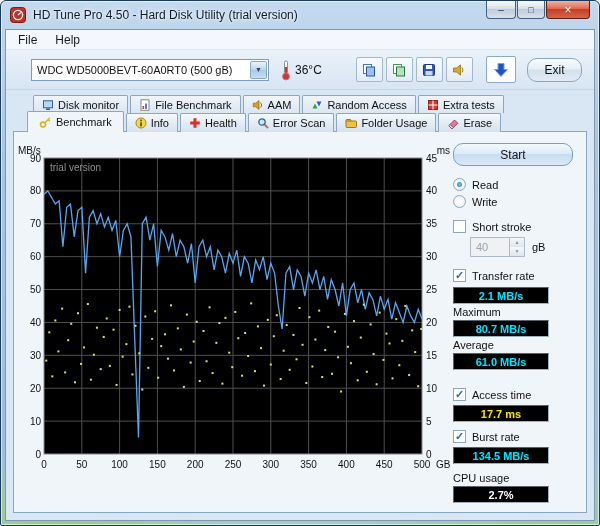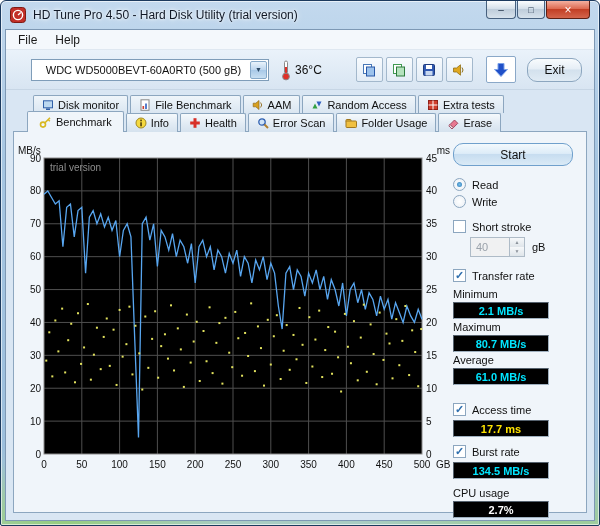--- a/index.html
+++ b/index.html
@@ -20,21 +20,21 @@
   .win-buttons{ position:absolute; top:0; right:9px; display:flex; gap:1px; }
   .win-btn{ height:18px; border:1px solid #46607e; border-top:none; border-radius:0 0 4px 4px;
     background:linear-gradient(#fbfdfe,#d5e0ea 45%,#bdcbd9 46%,#d7e2ec);
     color:#23344a; font-size:10px; display:flex; align-items:center; justify-content:center; cursor:default; }
   .win-btn.minb{ width:30px; } .win-btn.maxb{ width:28px; font-size:9px; }
   .win-btn.closeb{ width:44px; background:linear-gradient(#f3b0a0,#dd6b52 45%,#c13c22 46%,#d4654c); color:#fff; font-size:12px; border-color:#5e2014; }
   .client{ position:absolute; top:28px; left:4px; right:4px; bottom:4px; border:1px solid #7d98b4;
     background:#d9e6f3; display:flex; flex-direction:column; }
   .menubar{ height:20px; background:#f4f8fc; border-bottom:1px solid #dfe8f1; display:flex; align-items:center; padding-left:3px; }
   .menu-item{ font-size:12px; color:#1a1a1a; padding:1px 9px; }
-  .toolbar{ height:40px; display:flex; align-items:center; padding:0 7px; background:linear-gradient(#eaf2fa,#d8e5f2); border-bottom:1px solid #c7d6e5;text-align:center; }
+  .toolbar{ height:40px; display:flex; align-items:center; padding:0 7px; background:linear-gradient(#eaf2fa,#d8e5f2); border-bottom:1px solid #c7d6e5; }
   .combo{ width:238px; height:22px; background:#fff; border:1px solid #7f9db9; display:flex; align-items:center; margin-left:18px; }
   .combo-text{ flex:1; font-size:11px; padding-left:5px; color:#111; white-space:nowrap; overflow:hidden; }
   .combo-arrow{ width:17px; height:18px; margin-right:1px; border:1px solid #86a9c9; border-radius:2px;
     background:linear-gradient(#e9f3fb,#bed6ee 48%,#a9c9e7 52%,#c8dff2); font-size:7px; color:#2c4a66;
     display:flex; align-items:center; justify-content:center; }
   .temp{ display:flex; align-items:center; gap:3px; margin-left:11px; font-size:12px; color:#101010; }
   .tool-group{ display:flex; gap:3px; margin-left:34px; }
   .tool-btn{ width:27px; height:25px; border:1px solid #a3b8cc; border-radius:2px;
     background:linear-gradient(#f8fbfe,#e2ecf6); display:flex; align-items:center; justify-content:center; }
   .update-btn{ width:30px; height:27px; margin-left:13px; border:1px solid #8aa8c8; border-radius:2px; background:#fff;
@@ -461,21 +461,20 @@
             <span class="sb">▼</span>
           </span>
           <span class="unit">gB</span>
         </div>
 
         <div class="row mb2">
           <span class="cb">✓</span>
           <span>Transfer rate</span>
         </div>
 
-        <div class="lbl">Minimum</div>
         <div class="vbox" style="color: rgb(0, 229, 255);">2.1 MB/s</div>
         <div class="lbl">Maximum</div>
         <div class="vbox" style="color: rgb(0, 229, 255);">80.7 MB/s</div>
         <div class="lbl">Average</div>
         <div class="vbox mb10" style="color: rgb(0, 229, 255);">61.0 MB/s</div>
 
         <div class="row mb1" style="margin-top:6px;">
           <span class="cb">✓</span>
           <span>Access time</span>
         </div>

